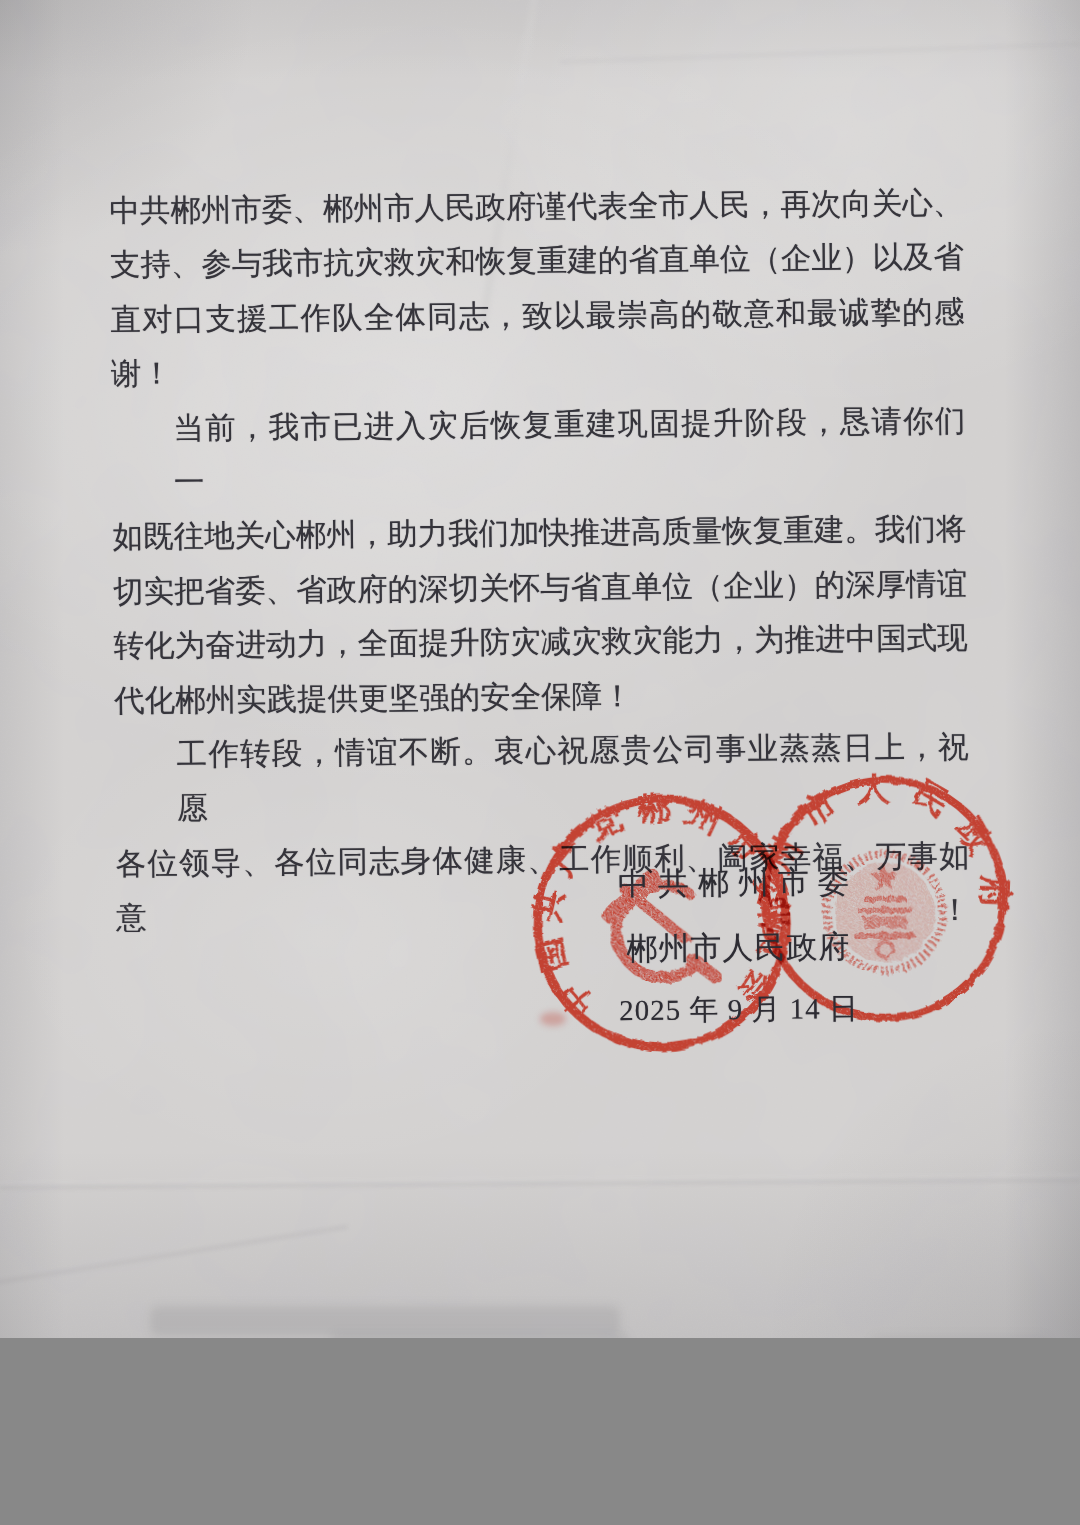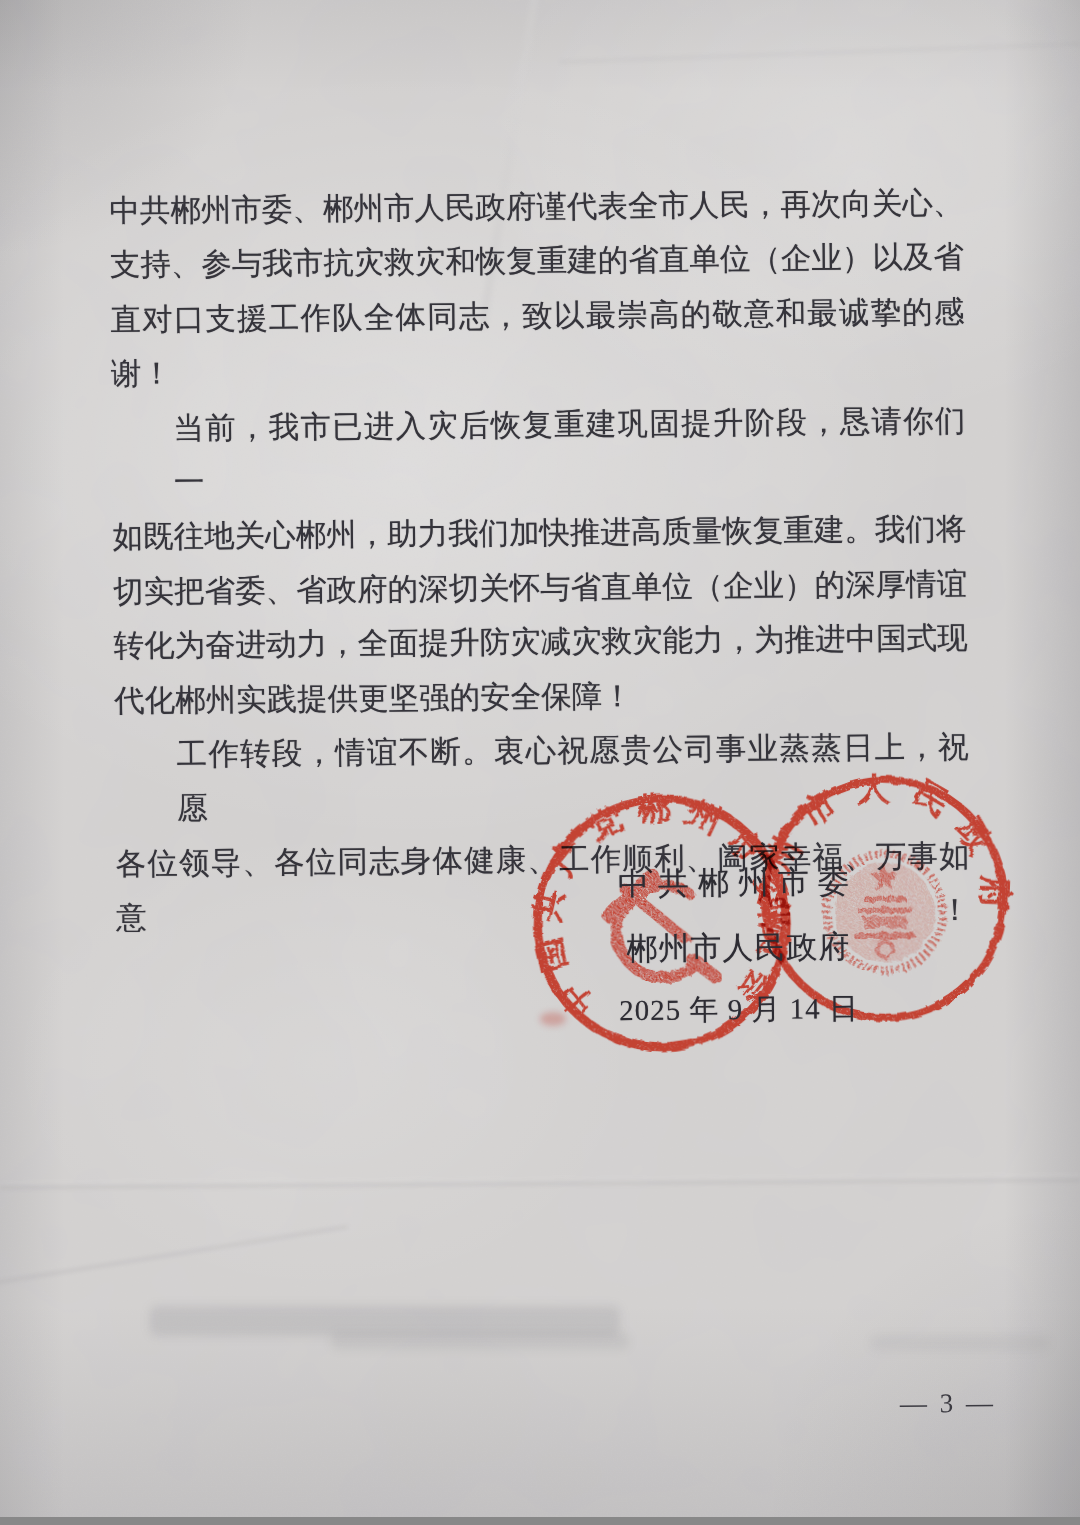--- a/index.html
+++ b/index.html
@@ -1,21 +1,21 @@
 <!DOCTYPE html>
 <html><head>
 <meta charset="utf-8">
 <style>
   html, body { margin: 0; padding: 0; background: #888; }
   * { box-sizing: border-box; }
 
   .photo {
     position: relative;
     width: 1080px;
-    height: 1517px;
+    height: 1338px;
     overflow: hidden;
     font-family: "Liberation Serif", "DejaVu Serif", serif;
     background-color: #d6d4d3;
     background-image:
       radial-gradient(ellipse 760px 540px at 38% 30%, rgba(255,255,255,0.30), rgba(255,255,255,0) 72%),
       radial-gradient(ellipse 520px 400px at 78% 10%, rgba(255,255,255,0.20), rgba(255,255,255,0) 70%),
       radial-gradient(ellipse 460px 340px at 30% 70%, rgba(255,255,255,0.14), rgba(255,255,255,0) 70%),
       radial-gradient(circle 340px at 0% 0%, rgba(60,60,66,0.16), rgba(60,60,66,0) 75%),
       radial-gradient(circle 420px at 100% 100%, rgba(60,60,66,0.10), rgba(60,60,66,0) 75%),
       linear-gradient(to left, rgba(70,70,78,0.16), rgba(70,70,78,0) 7%),

